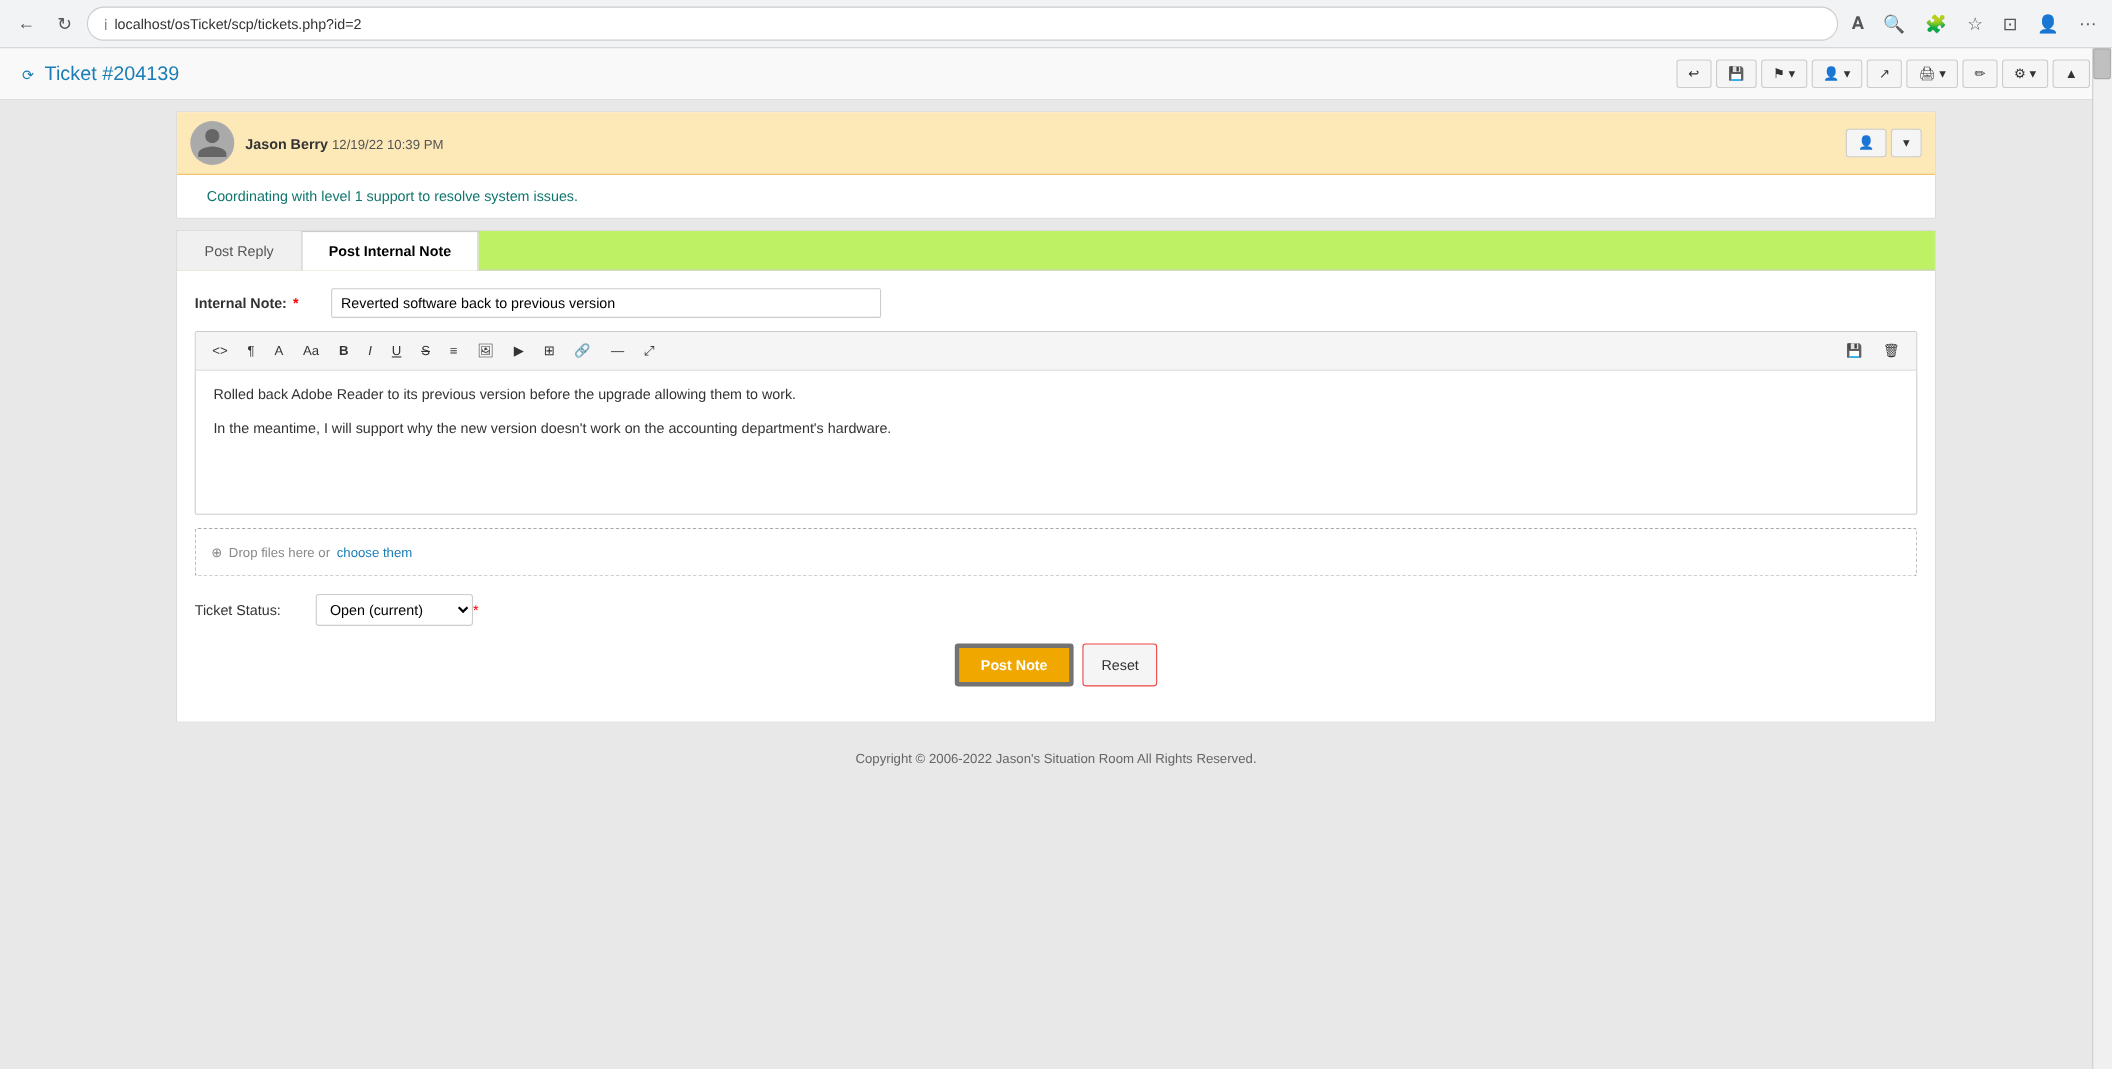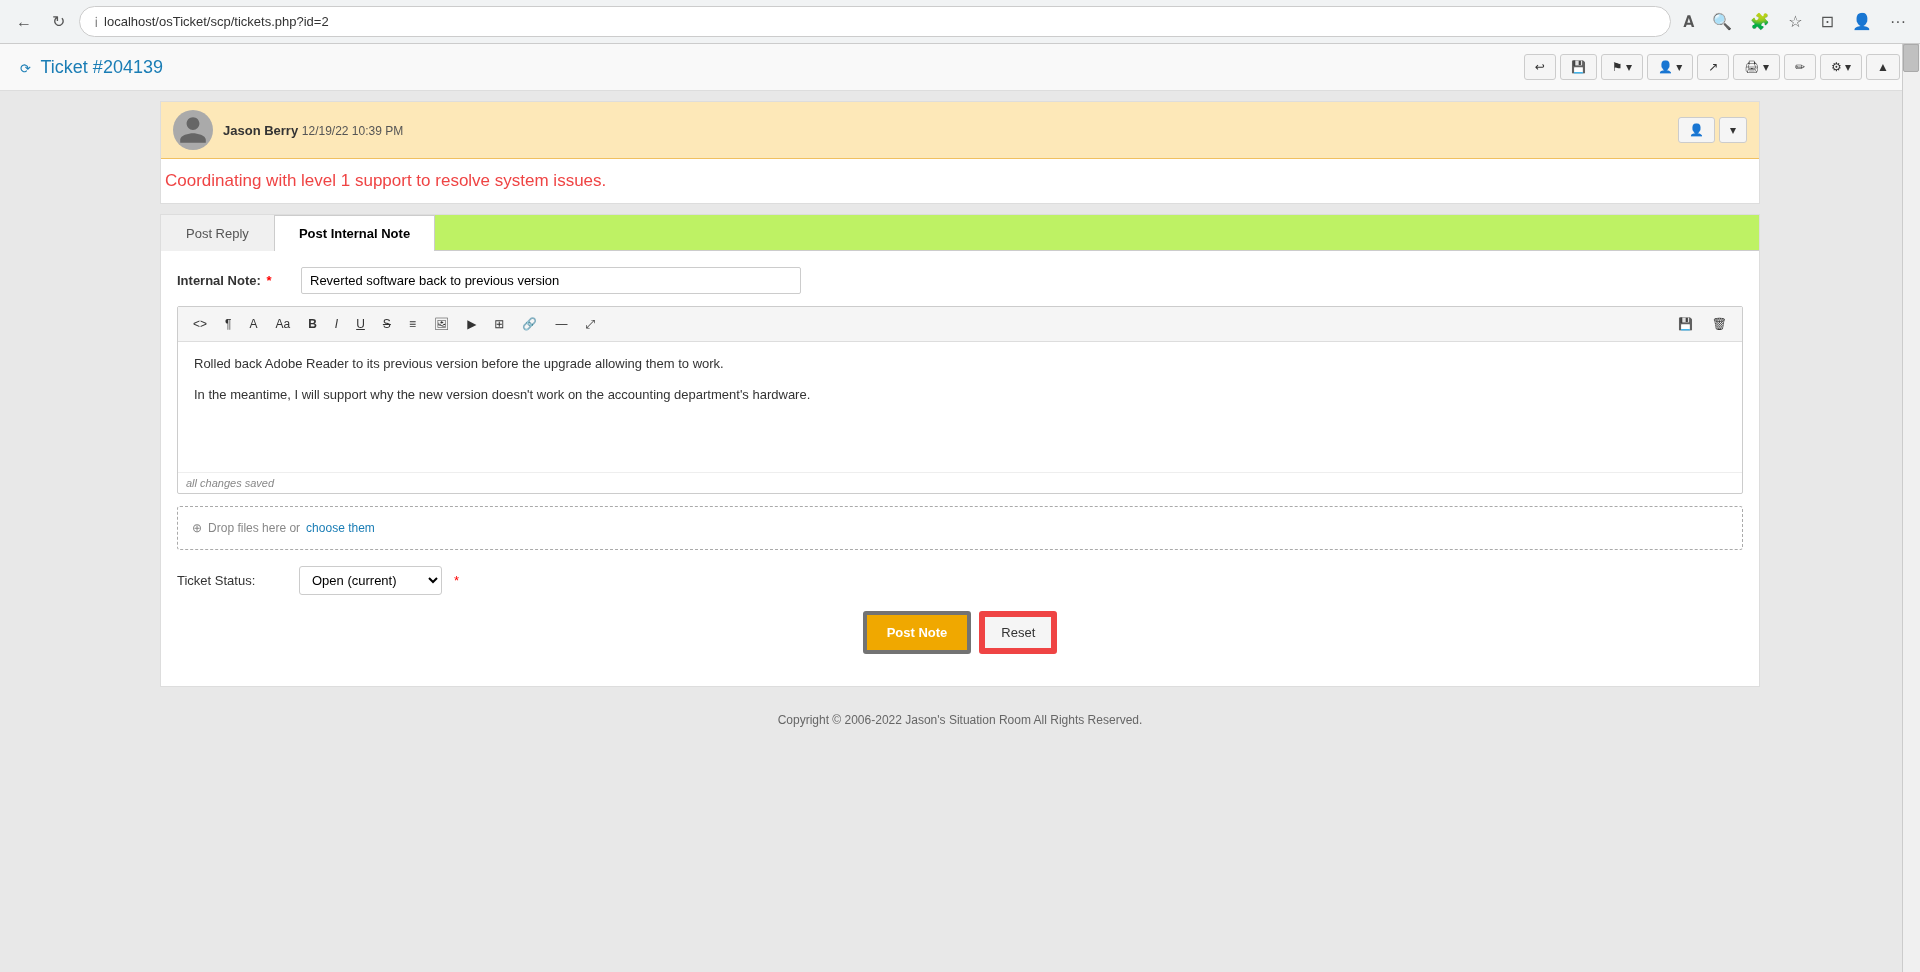--- a/index.html
+++ b/index.html
@@ -150,23 +150,23 @@
     }
     .comment-posted {
       color: #555;
       font-size: 12px;
     }
     .comment-header-actions {
       display: flex;
       gap: 4px;
     }
     .comment-body {
-      padding: 12px 4px;
-      color: #ef4444;
-      font-size: 17px;
+      padding: 12px 27px;
+      color: #0f766e;
+      font-size: 13px;
     }
 
     
     .tab-section {
       background: #fff;
       border: 1px solid #ddd;
     }
     .tab-bar {
       display: flex;
       border-bottom: 1px solid #ccc;
@@ -280,21 +280,20 @@
       align-items: center;
       gap: 6px;
       cursor: pointer;
     }
     .drop-zone a { color: #1a7db5; text-decoration: none; }
 
     
     .status-row {
       display: flex;
       align-items: center;
-      gap: 12px;
       margin-top: 16px;
       margin-bottom: 16px;
     }
     .status-label {
       font-size: 13px;
       color: #333;
       min-width: 110px;
     }
     .status-select {
       padding: 5px 28px 5px 8px;
@@ -321,21 +320,21 @@
       border: 4px solid #737373;
       border-radius: 3px;
       padding: 8px 20px;
       cursor: pointer;
       font-size: 13px;
       font-weight: bold;
     }
     .btn-reset {
       background: #f5f5f5;
       color: #333;
-      border: 6px solid #ef4444;
+      border: 1px solid #ef4444;
       border-radius: 3px;
       padding: 8px 16px;
       cursor: pointer;
       font-size: 13px;
     }
 
     
     .page-footer {
       text-align: center;
       padding: 16px;
@@ -483,21 +482,20 @@
             <button class="toolbar-btn">⤢</button>
             <div class="toolbar-right">
               <button class="toolbar-btn">💾</button>
               <button class="toolbar-btn">🗑</button>
             </div>
           </div>
           <div class="editor-body" contenteditable="true" style="">
             <p>Rolled back Adobe Reader to its previous version before the upgrade allowing them to work.</p>
             <p>In the meantime, I will support why the new version doesn't work on the accounting department's hardware.</p>
           </div>
-          <div class="editor-status">all changes saved</div>
         </div>
 
         <div class="drop-zone">
           <span>⊕</span>
           <span>Drop files here or</span>
           <a href="#">choose them</a>
         </div>
 
         <div class="status-row">
           <div class="status-label">Ticket Status:</div>

